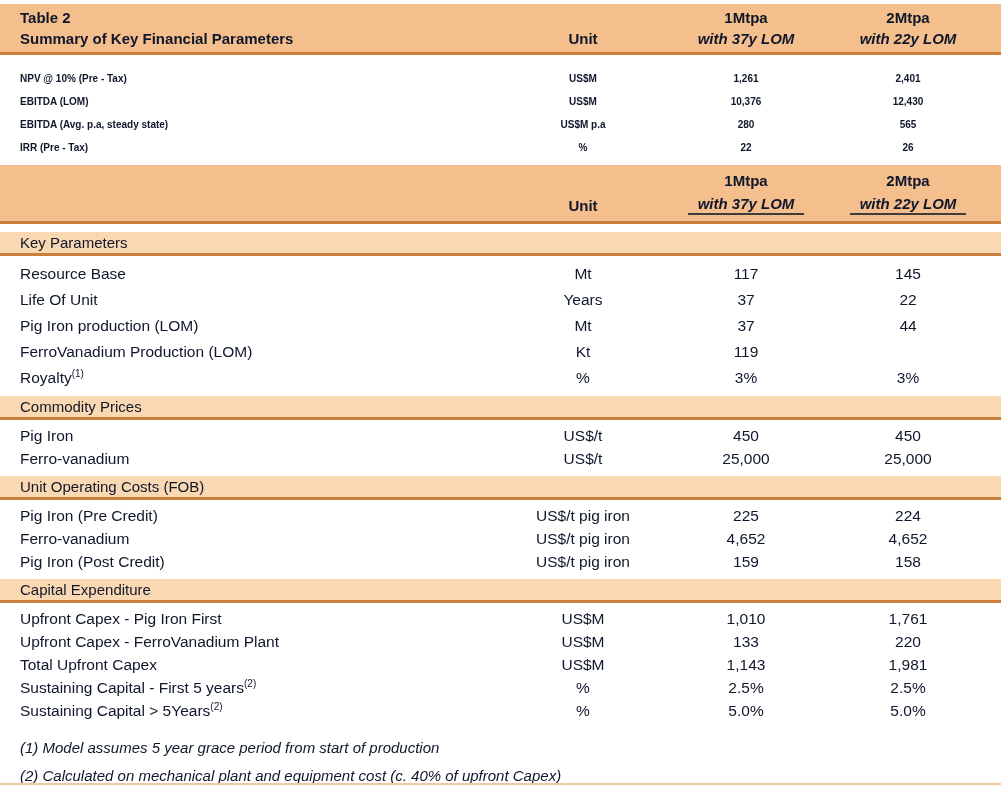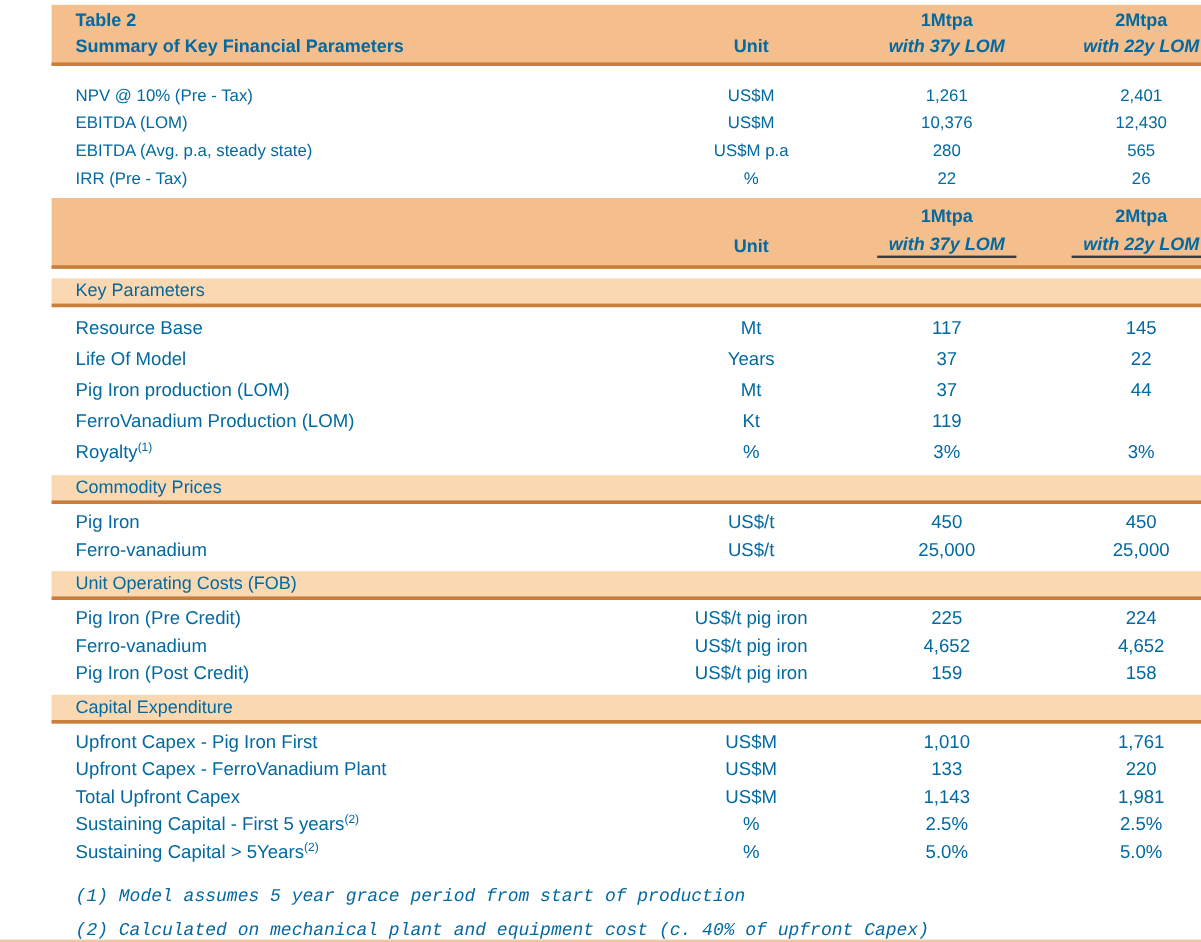--- a/index.html
+++ b/index.html
@@ -32,21 +32,21 @@
     font-size:15px;
   }
   .hdr1 { margin-top:4px; padding:3px 0 3px; line-height:21px; align-items:stretch; }
   .hdr1 .hdr-title div { line-height:21px; }
   .hdr1 .hdr-unit { display:flex; align-items:flex-end; justify-content:center; }
   .hdr1 .hdr-col { display:flex; flex-direction:column; justify-content:space-between; align-items:center; }
   .ital { font-style:italic; }
 
   
   .fin-rows { padding:12px 0 6px; }
-  .fin-rows .grid-row { font-weight:normal; font-size:14px; height:23px; }
+  .fin-rows .grid-row { font-weight:bold; font-size:10px; height:23px; }
 
   
   .hdr2 { height:59px; padding:7px 0 6px; align-items:stretch; }
   .hdr2 .hdr-unit { display:flex; align-items:flex-end; justify-content:center; padding-bottom:1px; }
   .hdr2 .hdr-col { display:flex; flex-direction:column; justify-content:space-between; align-items:center; }
   .u-line { border-bottom:2px solid #3c3c3c; padding:0 10px 1px; }
 
   
   .sections { margin-top:8px; }
   .section-band {
@@ -59,31 +59,31 @@
     white-space:nowrap;
   }
   .section-rows { padding:4px 0 6px; font-size:15.5px; }
   .section-rows .grid-row { height:23px; }
   .section:nth-of-type(1) .section-rows { padding:5px 0 5px; }
   .section:nth-of-type(1) .section-rows .grid-row { height:26px; }
   sup.sup { font-size:10px; vertical-align:super; line-height:0; }
 
   
   .footnotes { margin-top:10px; padding-left:20px; font-style:italic; font-size:15px; }
-  .footnotes .fn { line-height:20px; margin-bottom:8px; white-space:nowrap;font-family:Liberation Mono, monospace; }
+  .footnotes .fn { line-height:20px; margin-bottom:8px; white-space:nowrap; }
 
   .bottom-line {
     position:absolute; left:0; right:0; bottom:0;
     height:2px; background:var(--bottom-line);
   }
 </style>
 </head>
 <body>
 
-<div class="page" style="--header-bg: #F5BE8D; --section-bg: #FAD8B1; --border-dark: #C97E3B; --bottom-line: #ECC9A4; color: #0369a1; padding-left: 43px;">
+<div class="page" style="--header-bg: #F5BE8D; --section-bg: #FAD8B1; --border-dark: #C97E3B; --bottom-line: #ECC9A4; color: #0f172a;">
 
   <div class="hdr hdr1 grid-row">
     <div class="cell label hdr-title">
       <div>Table 2</div>
       <div>Summary of Key Financial Parameters</div>
     </div>
     <div class="cell unit hdr-unit">Unit</div>
     <div class="cell val hdr-col">
       <div>1Mtpa</div>
       <div class="ital">with 37y LOM</div>
@@ -144,21 +144,21 @@
     </div>
     <div class="section-rows">
   <div class="grid-row row">
     <div class="cell label"><span class="lbl">Resource Base</span></div>
     <div class="cell unit">Mt</div>
     <div class="cell val c1">117</div>
     <div class="cell val c2">145</div>
   </div>
 
   <div class="grid-row row">
-    <div class="cell label"><span class="lbl">Life Of Model</span></div>
+    <div class="cell label"><span class="lbl">Life Of Unit</span></div>
     <div class="cell unit">Years</div>
     <div class="cell val c1">37</div>
     <div class="cell val c2">22</div>
   </div>
 
   <div class="grid-row row">
     <div class="cell label"><span class="lbl">Pig Iron production (LOM)</span></div>
     <div class="cell unit">Mt</div>
     <div class="cell val c1">37</div>
     <div class="cell val c2">44</div>

